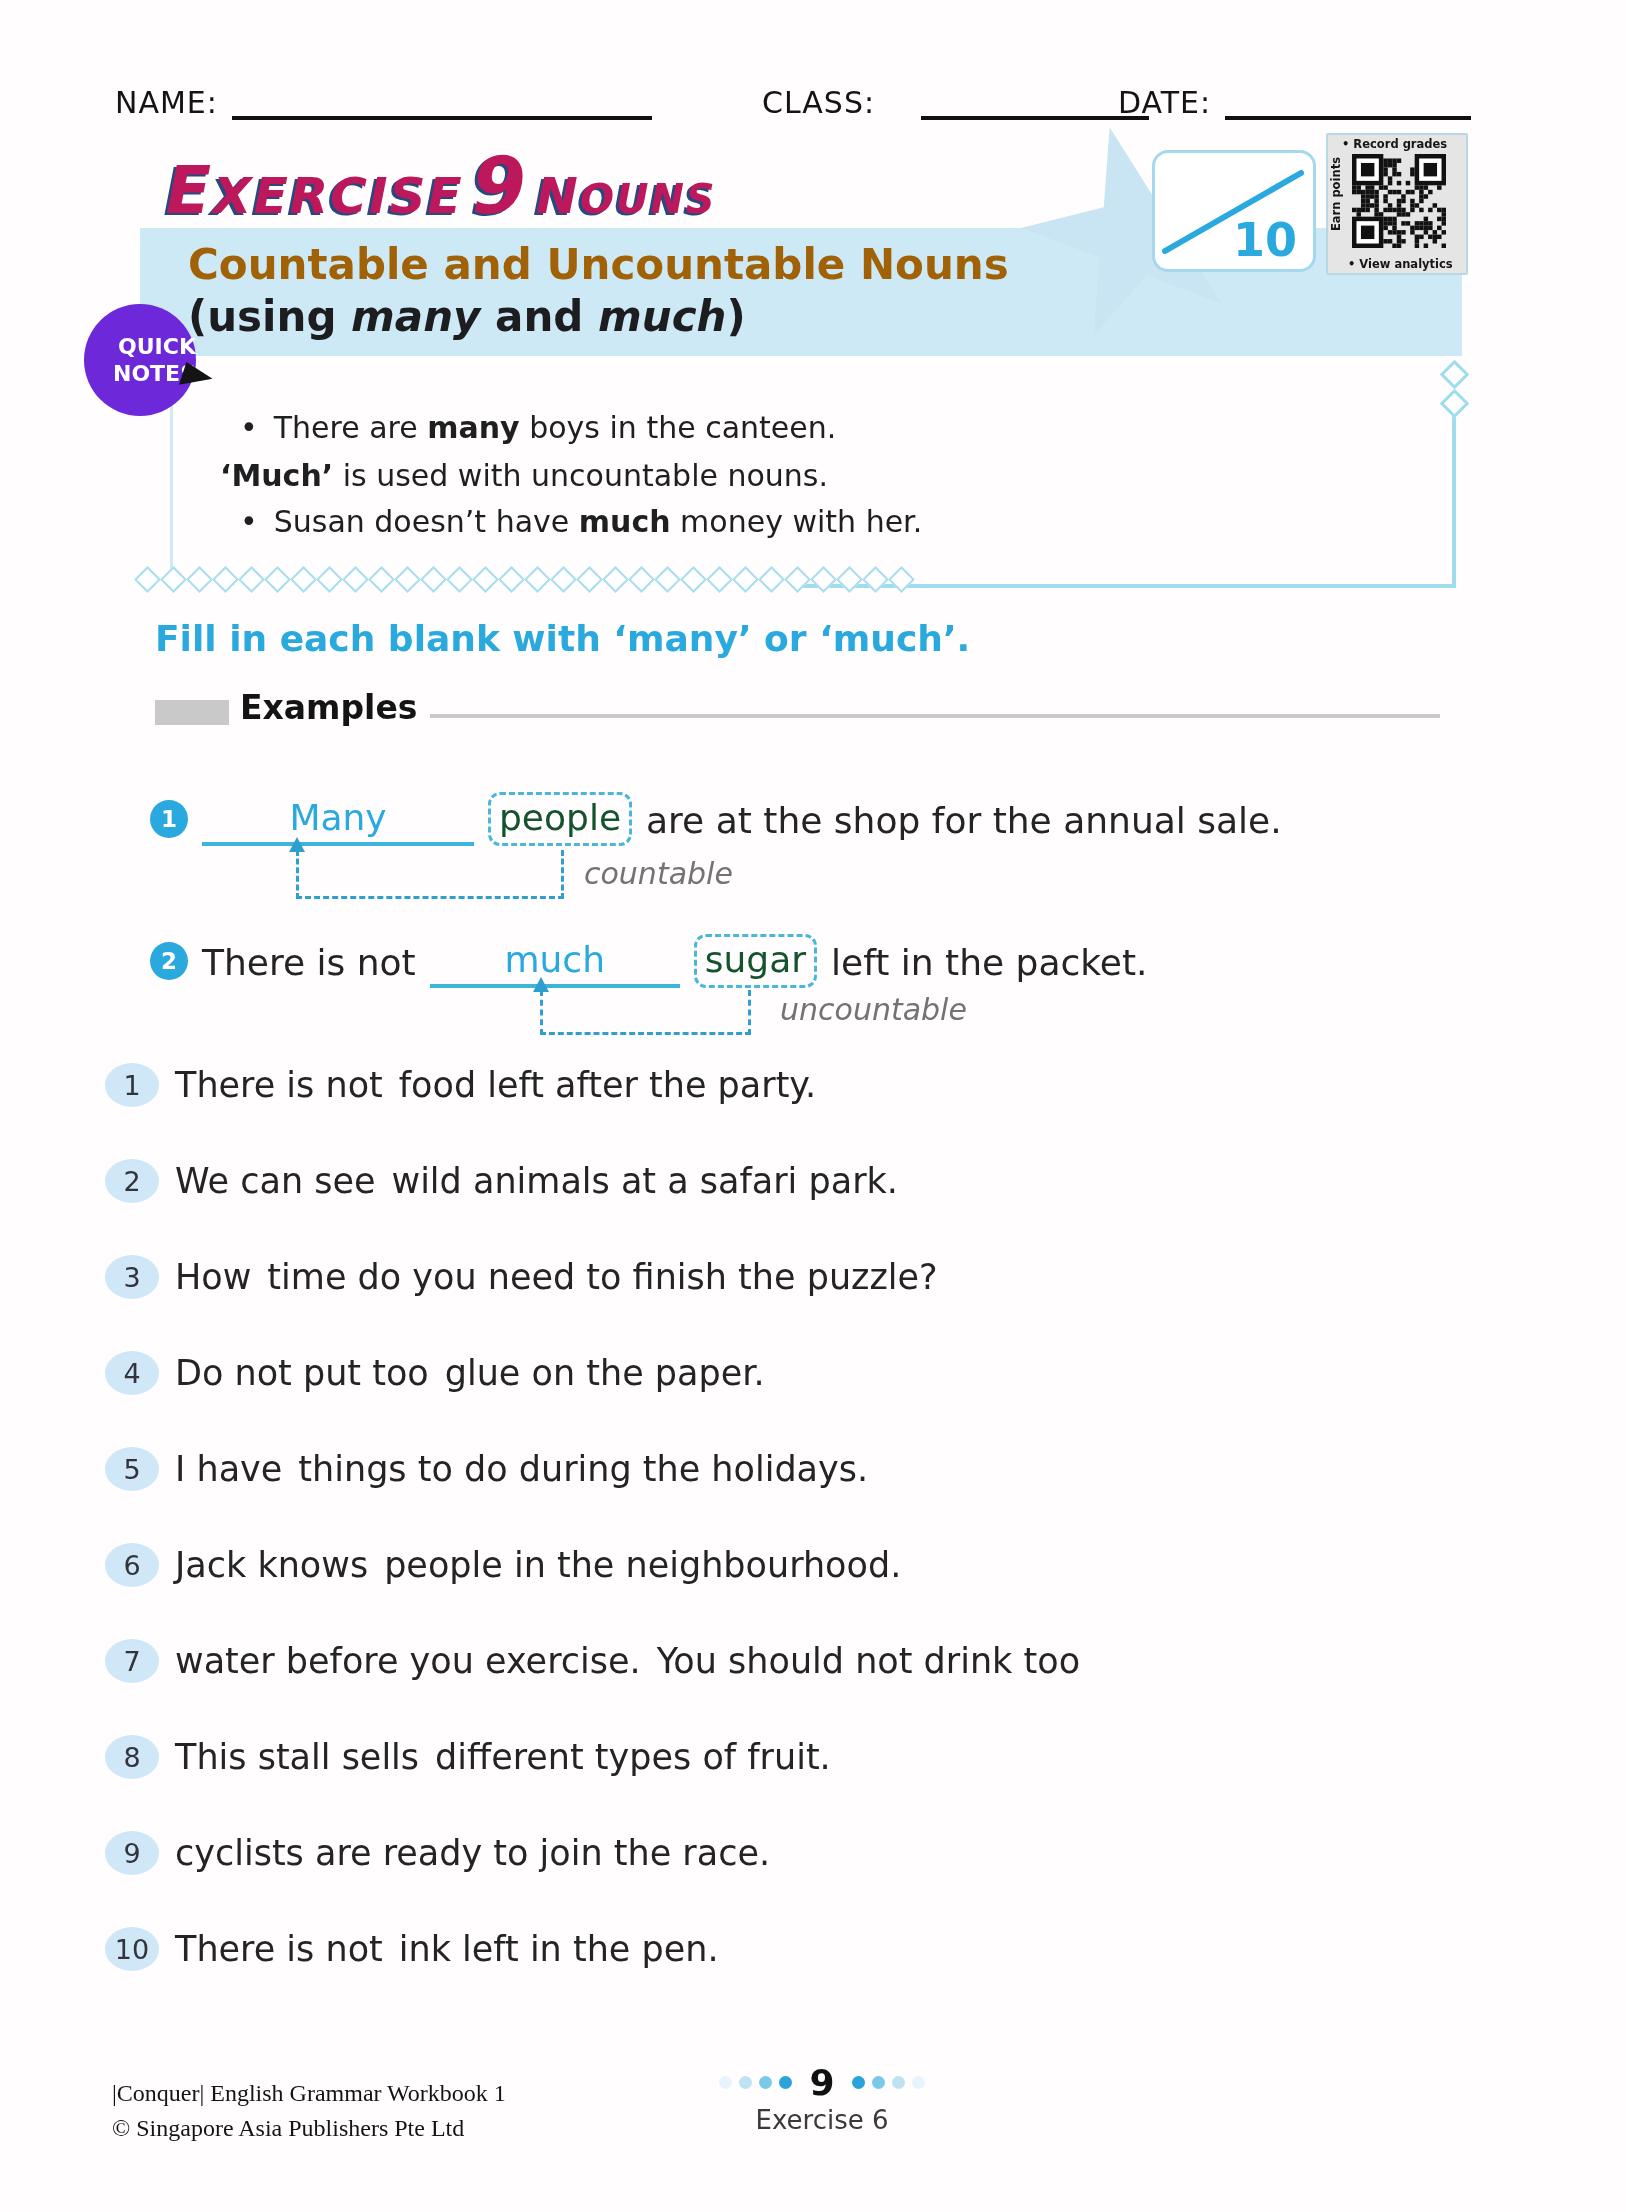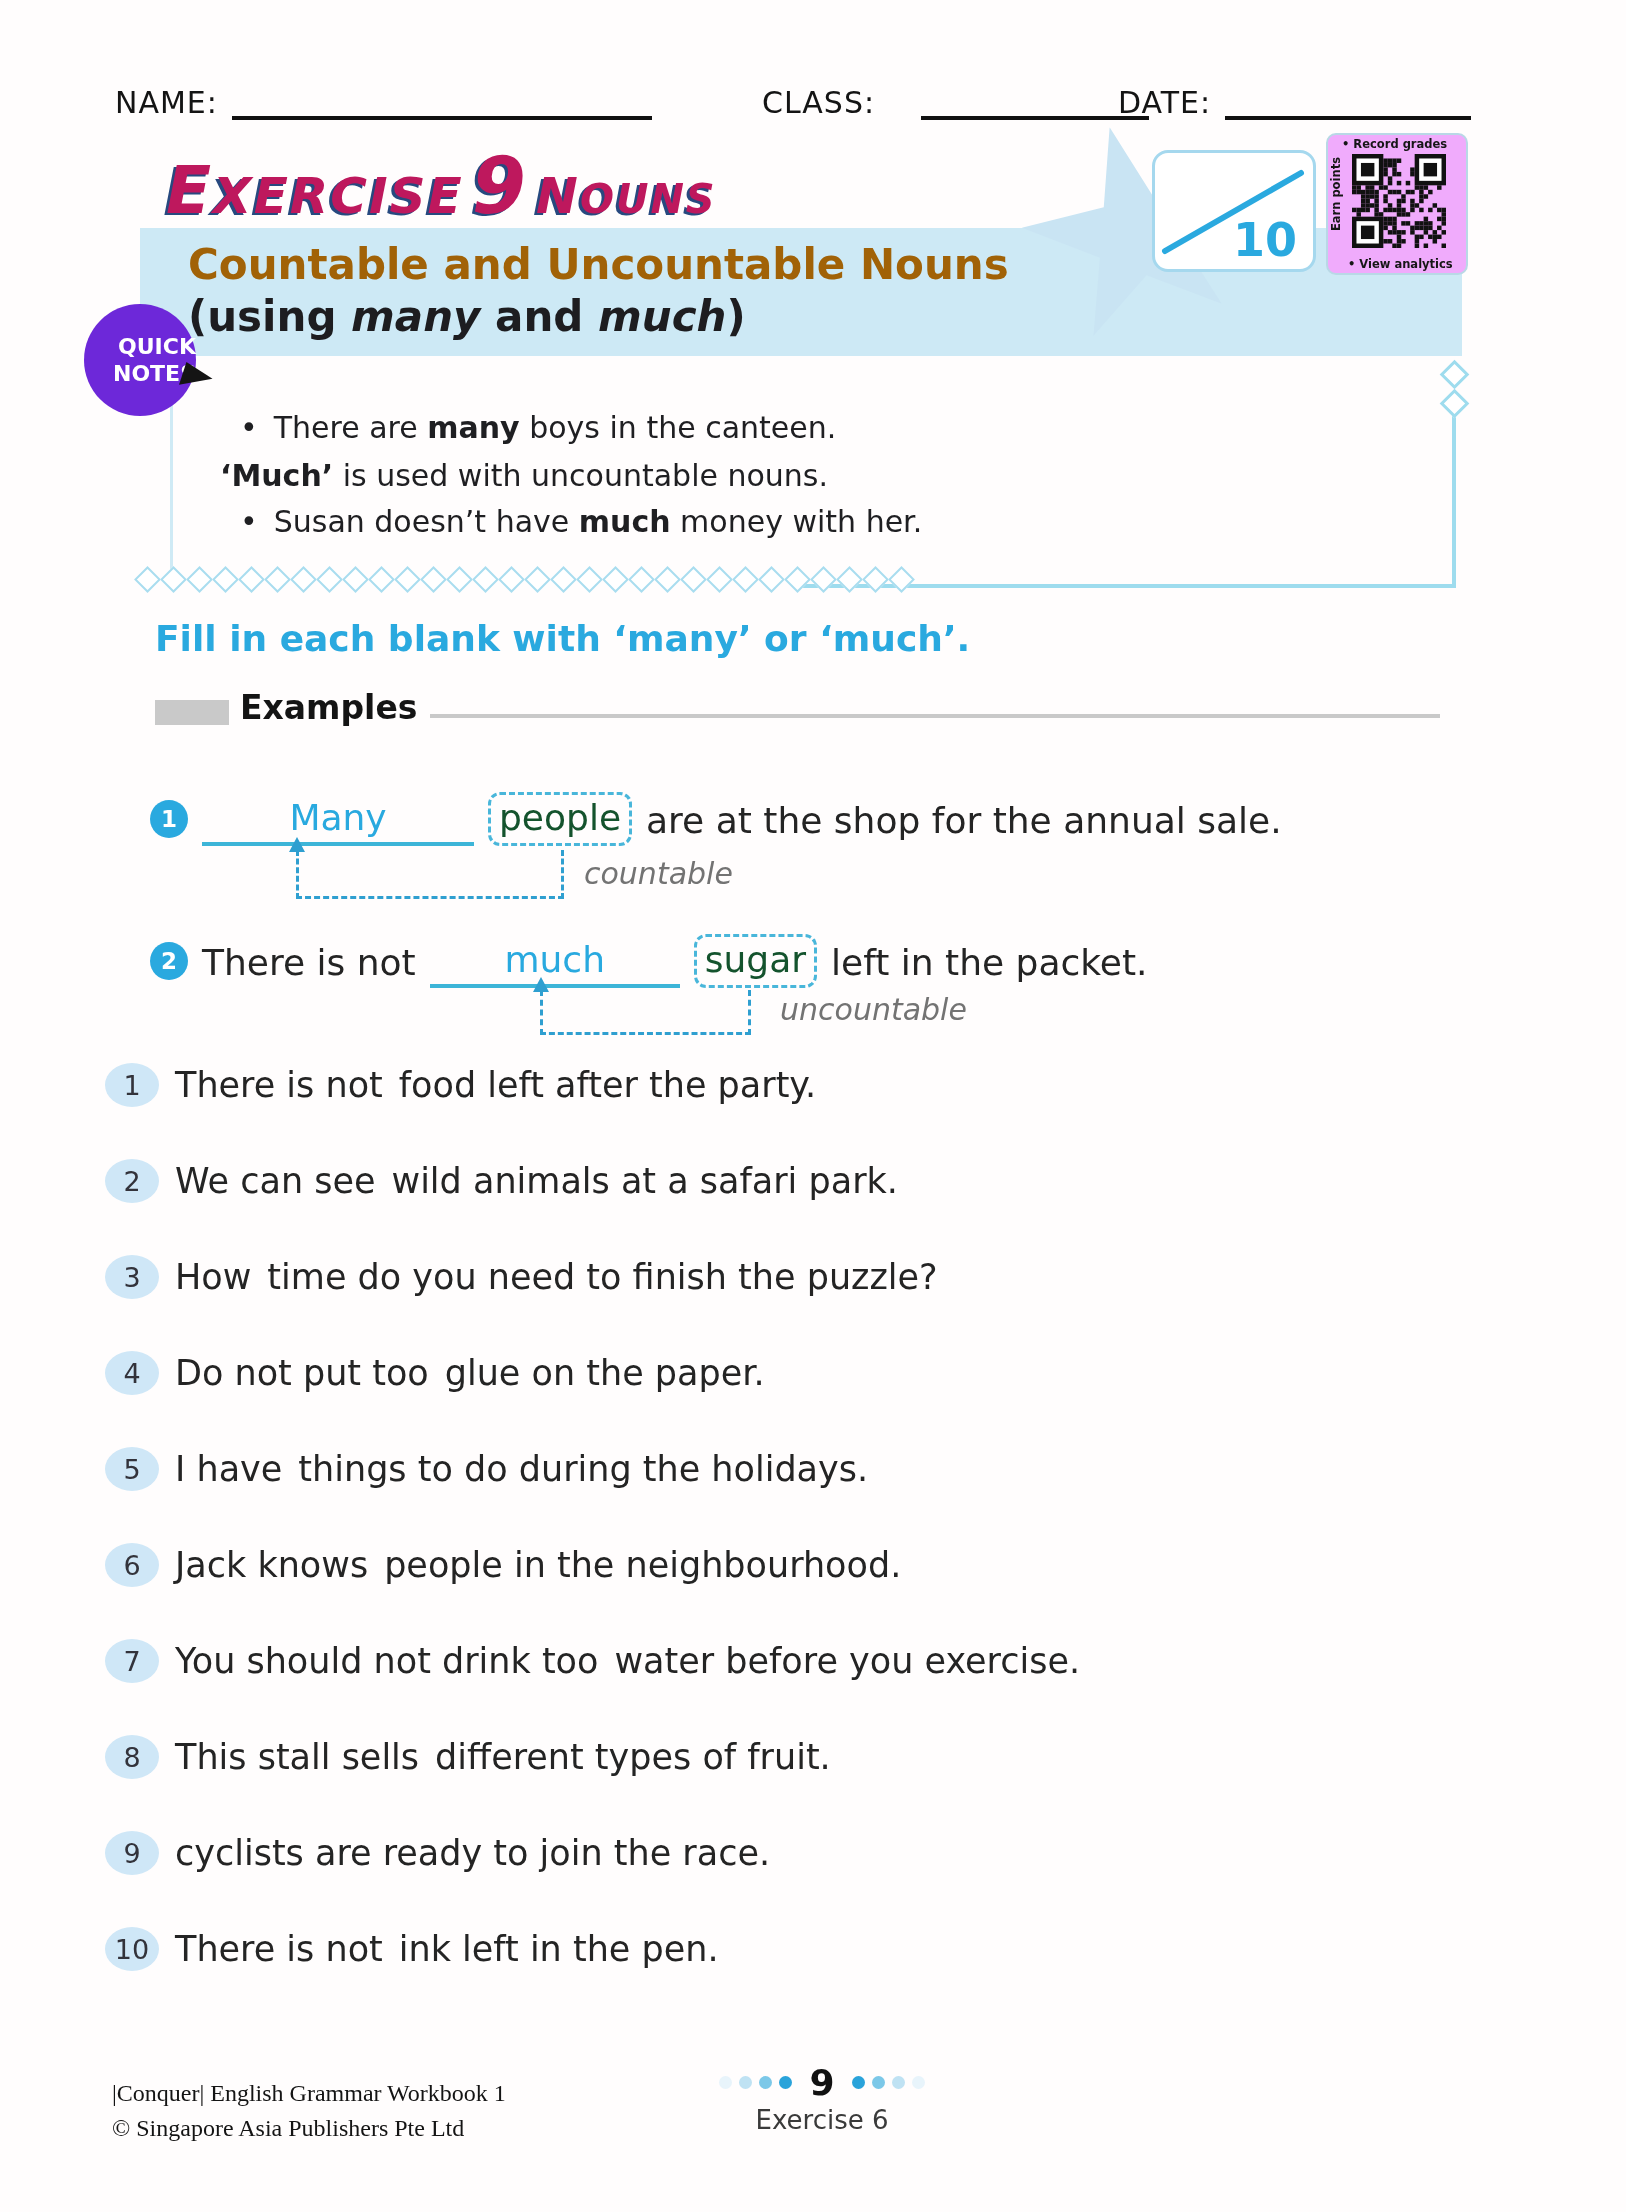--- a/index.html
+++ b/index.html
@@ -36,21 +36,21 @@
     clip-path:polygon(50% 0%,61% 35%,98% 35%,68% 57%,79% 91%,50% 70%,21% 91%,32% 57%,2% 35%,39% 35%);
   }
   .scorebox{
     position:absolute; left:1152px; top:150px; width:158px; height:116px; z-index:2;
     background:#fff; border:3px solid #a5d8ee; border-radius:16px;
   }
   .scorebox svg{position:absolute; left:0; top:0;}
   .score-total{position:absolute; right:16px; bottom:2px; font-size:46px; font-weight:700; color:#2aa9df;}
   .qrpanel{
     position:absolute; left:1326px; top:133px; width:138px; height:138px; z-index:2;
-    background:#f0abfc; border:2px solid #b9d8e6; border-radius:10px;
+    background:#e5e5e5; border:2px solid #b9d8e6; border-radius:2px;
   }
   .qr-top{position:absolute; left:14px; top:2px; font-size:11.5px; font-weight:700; color:#161616; white-space:nowrap;}
   .qr-left{position:absolute; left:1px; top:22px; font-size:11.5px; font-weight:700; color:#161616;
     writing-mode:vertical-rl; transform:rotate(180deg);}
   .qr-bottom{position:absolute; left:20px; bottom:2px; font-size:11.5px; font-weight:700; color:#161616; white-space:nowrap;}
   .qrpanel svg{position:absolute; left:24px; top:19px;}
 
   
   .qn-badge{
     position:absolute; left:84px; top:304px; width:112px; height:112px; z-index:4;
@@ -439,23 +439,23 @@
 
     <div class="q-row">
       <span class="q-badge">6</span>
       <span class="q-text q-pre">Jack knows</span>
 
       <span class="q-text q-post">people in the neighbourhood.</span>
     </div>
 
     <div class="q-row">
       <span class="q-badge">7</span>
+      <span class="q-text q-post">water before you exercise.</span>
+
       <span class="q-text q-pre">You should not drink too</span>
-
-      <span class="q-text q-post">water before you exercise.</span>
     </div>
 
     <div class="q-row">
       <span class="q-badge">8</span>
       <span class="q-text q-pre">This stall sells</span>
 
       <span class="q-text q-post">different types of fruit.</span>
     </div>
 
     <div class="q-row">

